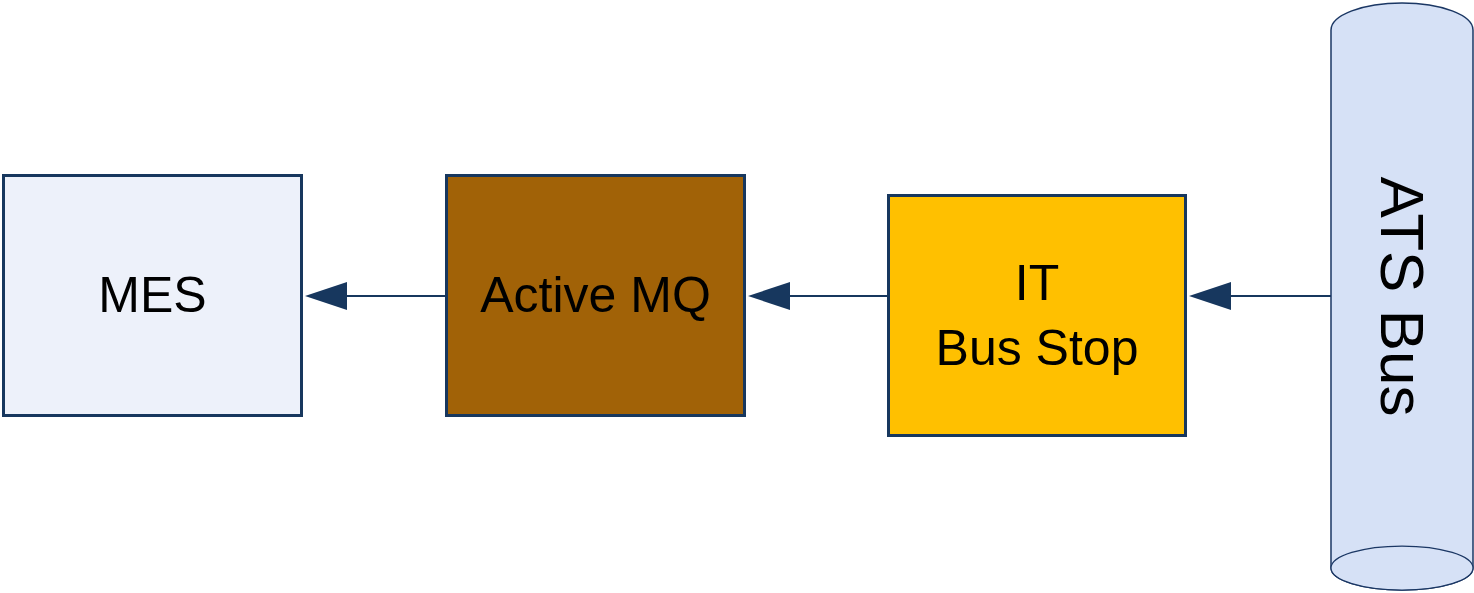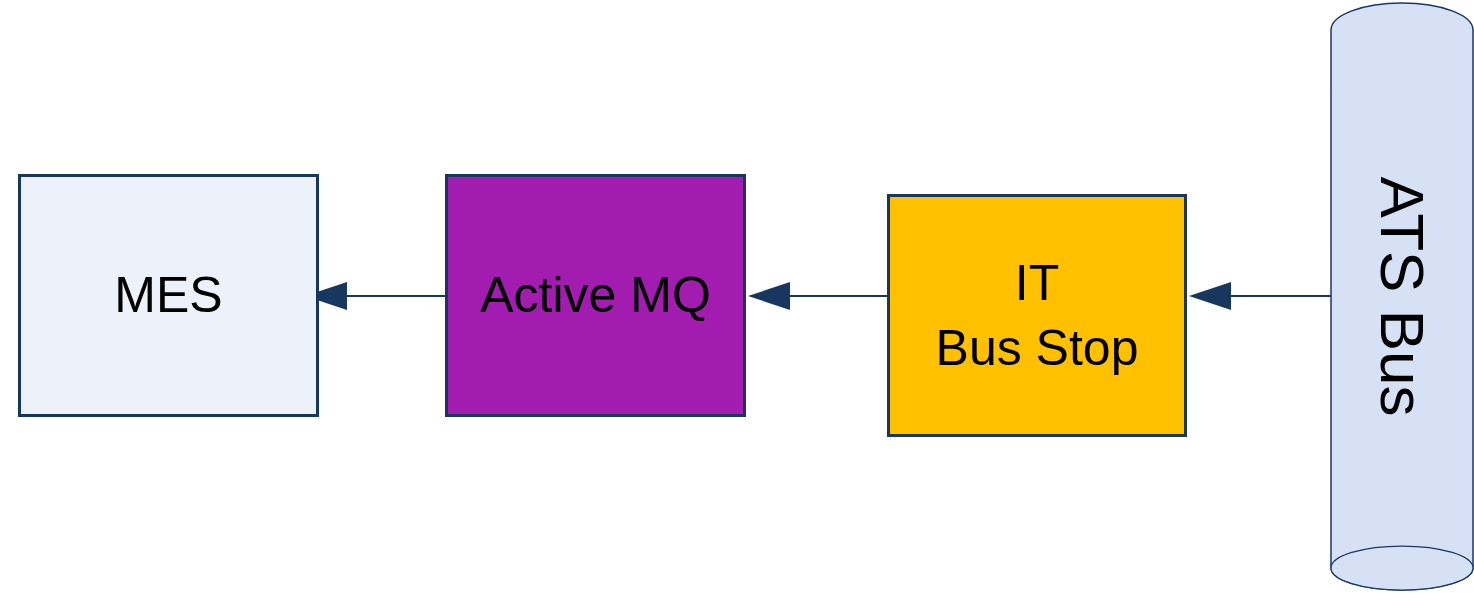--- a/index.html
+++ b/index.html
@@ -78,25 +78,25 @@
   </svg>
 
   <svg class="cylinder-layer" viewBox="0 0 146 593">
     <path d="M 2,30 A 71,27 0 0 1 144,30 L 144,568 A 71,22 0 0 1 2,568 Z" stroke-width="1.5" style="fill: rgb(214, 225, 246); stroke: rgb(27, 55, 100);"></path>
     <ellipse cx="73" cy="568" rx="71" ry="22" stroke-width="1.25" style="fill: rgb(214, 225, 246); stroke: rgb(27, 55, 100);"></ellipse>
   </svg>
   <div class="cylinder-label-wrap">
     <span class="cylinder-label" style="color: rgb(0, 0, 0);">ATS Bus</span>
   </div>
 
-  <div class="node-box node-mes" style="background-color: rgb(237, 241, 250); border-color: rgb(23, 55, 94); margin-left: 16px;">
+  <div class="node-box node-mes" style="background-color: rgb(237, 241, 250); border-color: rgb(23, 55, 94);">
     <span style="color: rgb(0, 0, 0);">MES</span>
   </div>
 
-  <div class="node-box node-active-mq" style="background-color: #a21caf; border-color: rgb(23, 55, 94);">
+  <div class="node-box node-active-mq" style="background-color: #a16207; border-color: rgb(23, 55, 94);">
     <span style="color: rgb(0, 0, 0);">Active MQ</span>
   </div>
 
   <div class="node-box node-it-bus" style="background-color: rgb(255, 192, 0); border-color: rgb(23, 55, 94); margin-top: 20px;">
     <span style="color: rgb(0, 0, 0);">IT
 Bus Stop</span>
   </div>
 
 </div>
 

